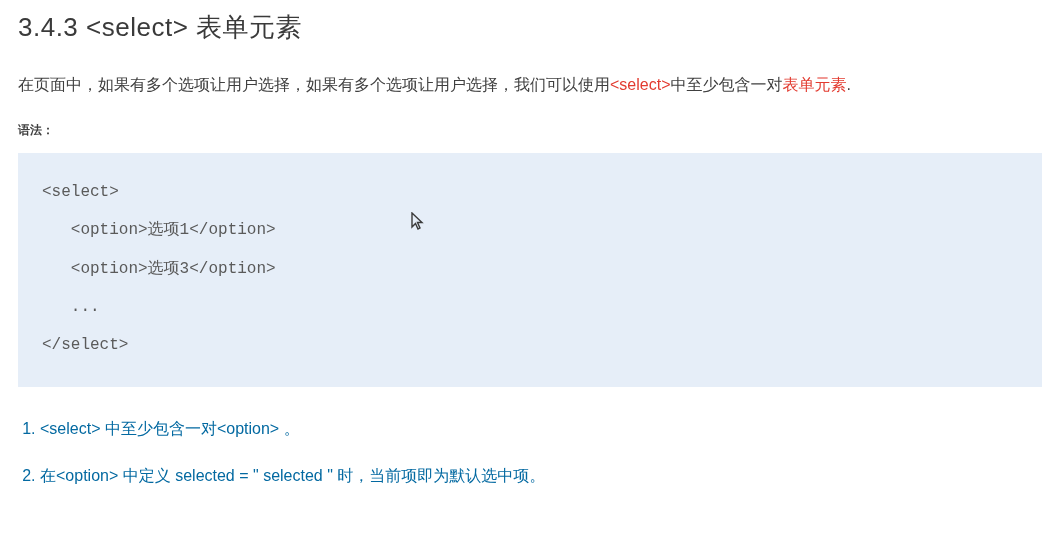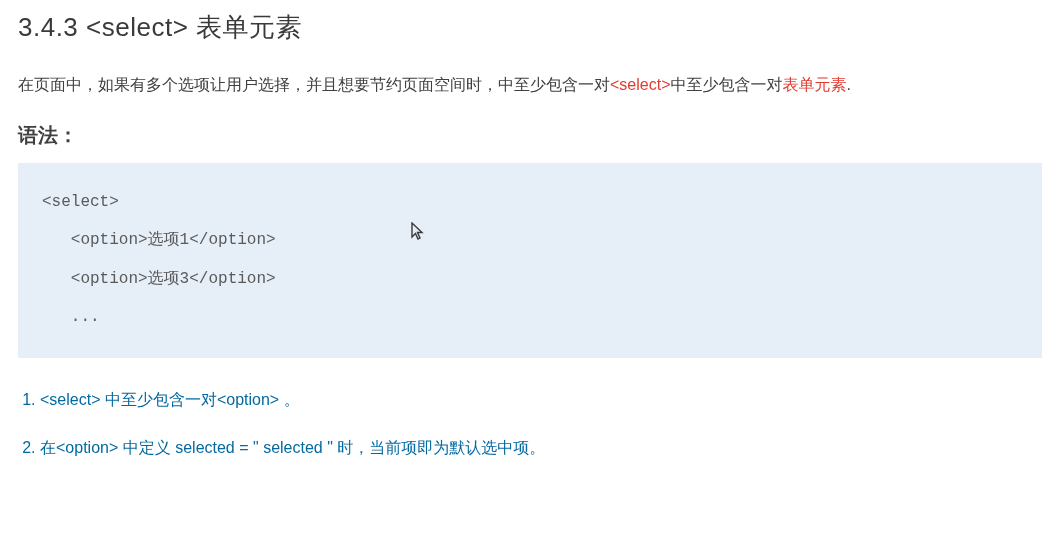--- a/index.html
+++ b/index.html
@@ -23,21 +23,21 @@
       letter-spacing: 0.5px;
     }
     .para {
       font-size: 16px;
       color: #404040;
       margin: 0 0 22px 0;
       line-height: 1.8;
     }
     .red { color: #e23a2f; }
     .subheading {
-      font-size: 20px;
+      font-size: 12px;
       font-weight: 700;
       color: #404040;
       margin: 0 0 14px 0;
     }
     .codeblock {
       background: #e6eef8;
       padding: 20px 24px 22px 24px;
       font-family: Consolas, "Courier New", monospace;
       font-size: 16px;
       line-height: 2.4;
@@ -72,30 +72,31 @@
     }
   </style>
 </head>
 <body>
 
 <div class="page">
 
   <div class="heading">3.4.3 &lt;select&gt; 表单元素</div>
 
   <p class="para">
-    <span>在页面中，如果有多个选项让用户选择，并且想要节约页面空间时，中至少包含一对</span><span class="red">&lt;select&gt;</span><span>中至少包含一对</span><span class="red">表单元素</span><span>.</span>
+    <span>在页面中，如果有多个选项让用户选择，如果有多个选项让用户选择，我们可以使用</span><span class="red">&lt;select&gt;</span><span>中至少包含一对</span><span class="red">表单元素</span><span>.</span>
   </p>
 
   <div class="subheading">语法：</div>
 
   <div class="codeblock">
     <div class="codeline">&lt;select&gt;</div>
     <div class="codeline">   &lt;option&gt;选项1&lt;/option&gt;</div>
     <div class="codeline">   &lt;option&gt;选项3&lt;/option&gt;</div>
     <div class="codeline">   ...</div>
+    <div class="codeline">&lt;/select&gt;</div>
     <span class="cursor-overlay">
       <svg viewBox="0 0 16 20">
         <path d="M2 1 L2 15 L5.5 11.5 L8 17 L10 16 L7.5 10.5 L12 10.5 Z"></path>
       </svg>
     </span>
   </div>
 
   <ol class="notes">
     <li>&lt;select&gt; 中至少包含一对&lt;option&gt; 。</li>
     <li>在&lt;option&gt; 中定义 selected =  " selected " 时，当前项即为默认选中项。</li>

